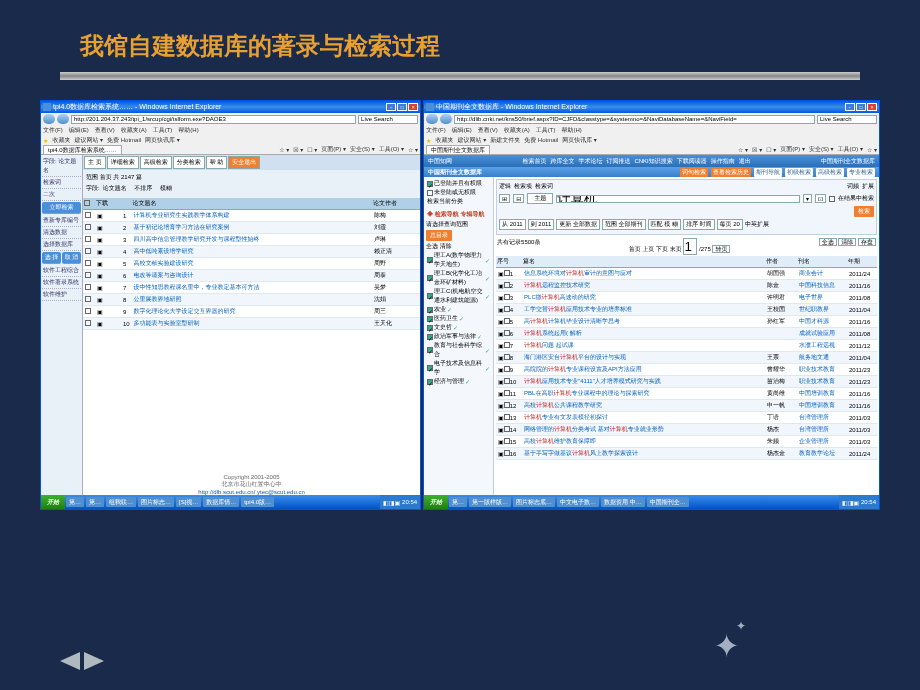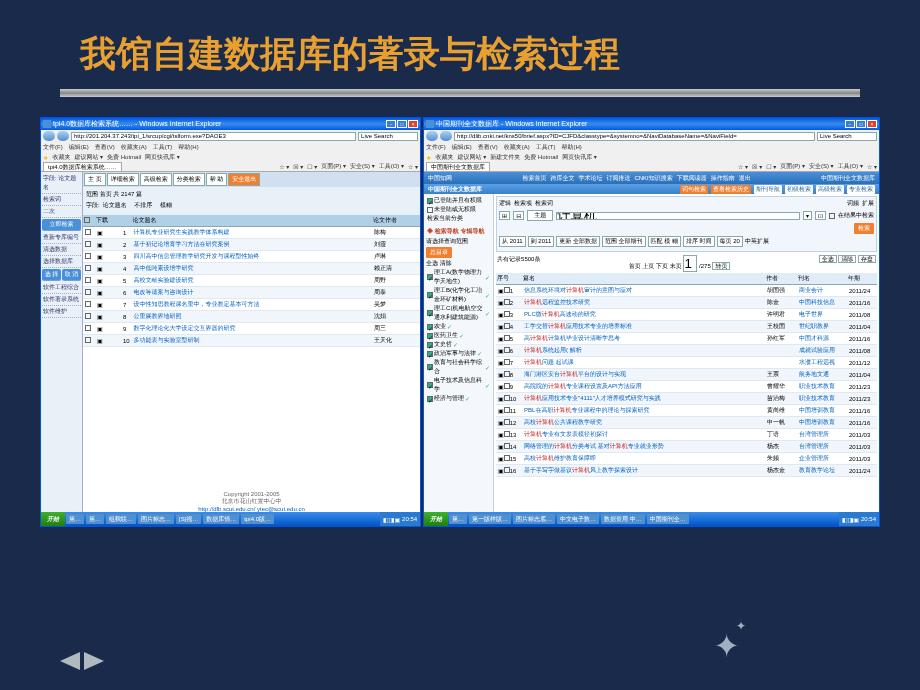--- a/index.html
+++ b/index.html
@@ -1,17 +1,17 @@
 <!DOCTYPE html>
 <html><head>
 <meta charset="utf-8">
 <style>
 * { margin: 0; padding: 0; box-sizing: border-box; }
 body { width: 920px; height: 690px; background: #1a2a4a; font-family: "SimSun", Arial, sans-serif; position: relative; overflow: hidden; }
-.slide-title { color: #e8a030; font-size: 36px; font-weight: bold; padding: 30px 0 10px 80px; font-family: "SimHei", sans-serif; }
+.slide-title { color: #e8a030; font-size: 24px; font-weight: bold; padding: 30px 0 10px 80px; font-family: "SimHei", sans-serif; }
 .underline { height: 8px; background: linear-gradient(to bottom, #ccc 0%, #888 50%, #ccc 100%); margin: 0 60px 20px 60px; }
 .screenshots { display: flex; gap: 2px; padding: 0 40px; }
 .window { background: #fff; border: 1px solid #0054e3; font-size: 7px; flex: 1; height: 410px; overflow: hidden; position: relative; }
 .titlebar { background: linear-gradient(to bottom, #0058e6 0%, #3a8de8 50%, #0058e6 100%); color: #fff; height: 12px; display: flex; align-items: center; padding: 0 2px; font-size: 7px; }
 .titlebar-icon { width: 8px; height: 8px; background: #4a90d9; margin-right: 2px; }
 .titlebar-title { flex: 1; white-space: nowrap; overflow: hidden; }
 .titlebar-btns { display: flex; gap: 1px; }
 .titlebar-btn { width: 10px; height: 8px; background: #3a7cd8; border: 1px solid #fff; color: #fff; font-size: 5px; text-align: center; line-height: 6px; }
 .titlebar-btn.close { background: #e04030; }
 .addressbar { background: #f0f0f0; height: 12px; display: flex; align-items: center; padding: 0 2px; font-size: 6px; gap: 2px; }

